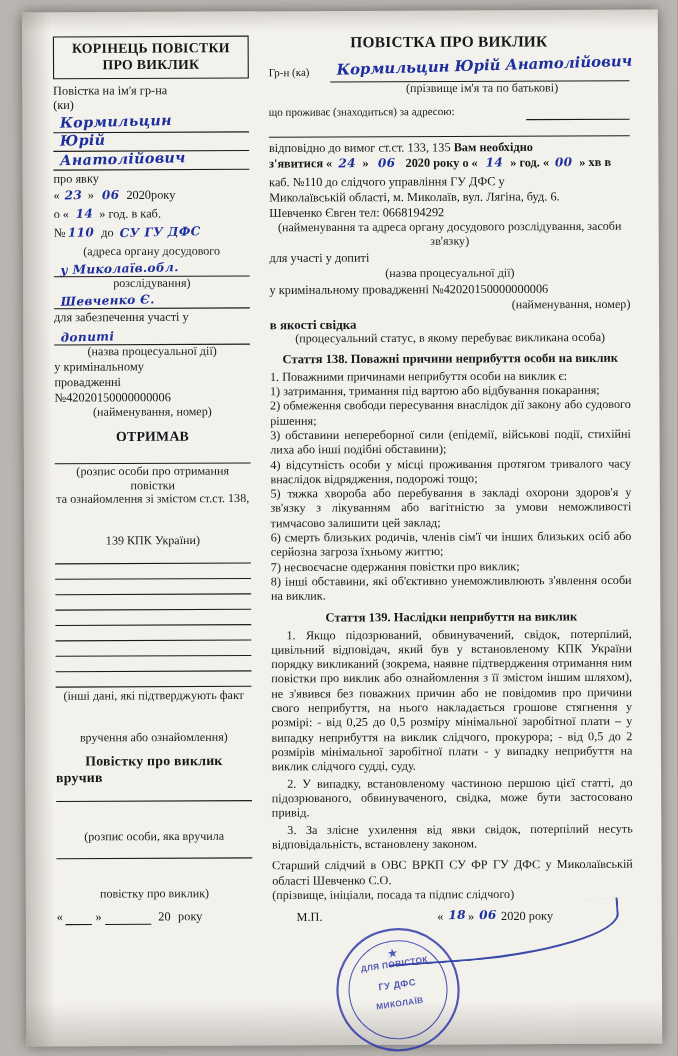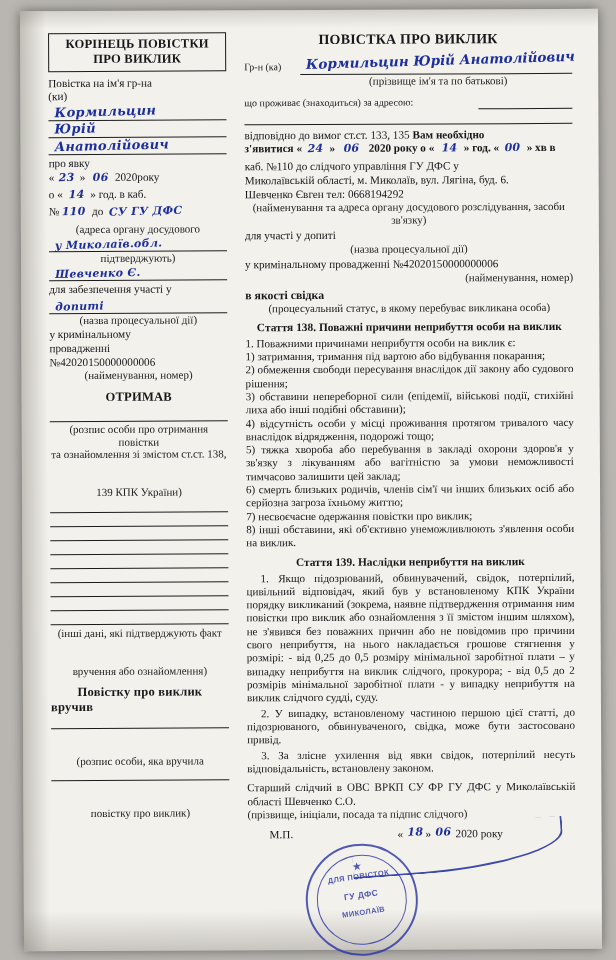--- a/index.html
+++ b/index.html
@@ -283,21 +283,21 @@
           <span class="hw sm">СУ ГУ ДФС</span>
         </div>
 
         <div class="small small-l" style="margin-top:1px">(адреса органу досудового</div>
 
         <div class="hwline">
           <span class="v hw sm">у Миколаїв.обл.</span>
           <span class="u"></span>
         </div>
 
-        <div class="small small-l">підтверджують)</div>
+        <div class="small small-l">розслідування)</div>
 
         <div class="hwline">
           <span class="v hw sm">Шевченко Є.</span>
           <span class="u"></span>
         </div>
 
         <div style="margin-top:2px">для  забезпечення  участі  у</div>
         <div class="hwline">
           <span class="v hw sm">допиті</span>
           <span class="u"></span>
@@ -328,20 +328,28 @@
         <div class="small center" style="margin-top:2px">(інші дані, які підтверджують факт</div>
         <div class="small center">вручення або ознайомлення)</div>
 
         <div class="ttl" style="margin:8px 0 0 0">Повістку   про   виклик</div>
         <div class="ttl" style="text-align:left">вручив</div>
         <div class="line s"></div>
         <div class="small center">(розпис особи, яка вручила</div>
         <div class="line s"></div>
         <div class="small center">повістку про виклик)</div>
 
+        <div style="position:relative;height:18px;margin-top:8px">
+          <span>«</span>
+          <span class="inline-line" style="width:24px;height:11px"></span>
+          <span>»</span>
+          <span class="inline-line" style="width:42px;height:11px"></span>
+          <span style="margin-left:4px">20</span>
+          <span style="margin-left:4px">року</span>
+        </div>
 
       </div>
 
       <div class="col-right t">
 
         <div class="ttl" style="font-size:14px;margin-bottom:5px">ПОВІСТКА ПРО ВИКЛИК</div>
 
         <div class="field" style="height:21px">
           <span class="fld-label">Гр-н (ка)</span>
           <span class="fld-under" style="left:56px;right:0"></span>

